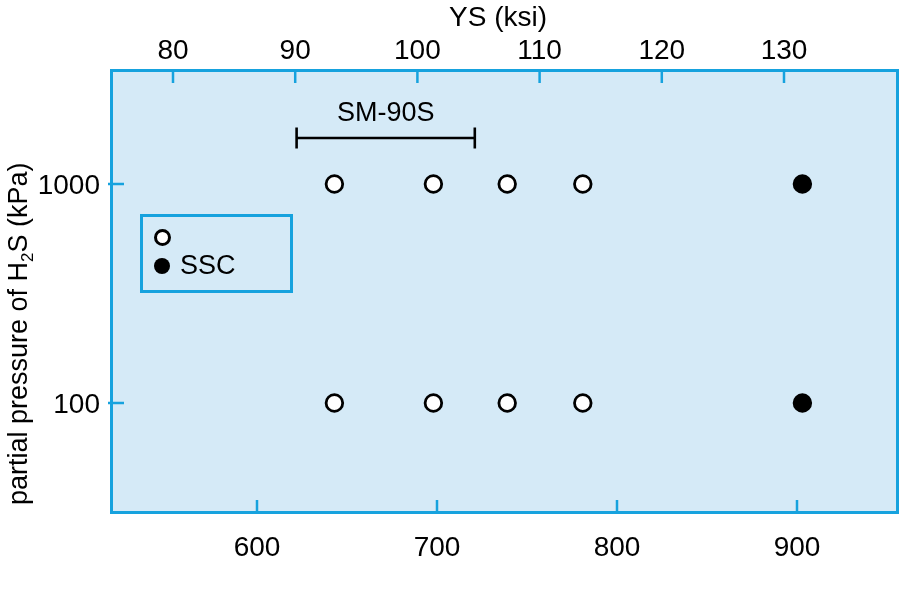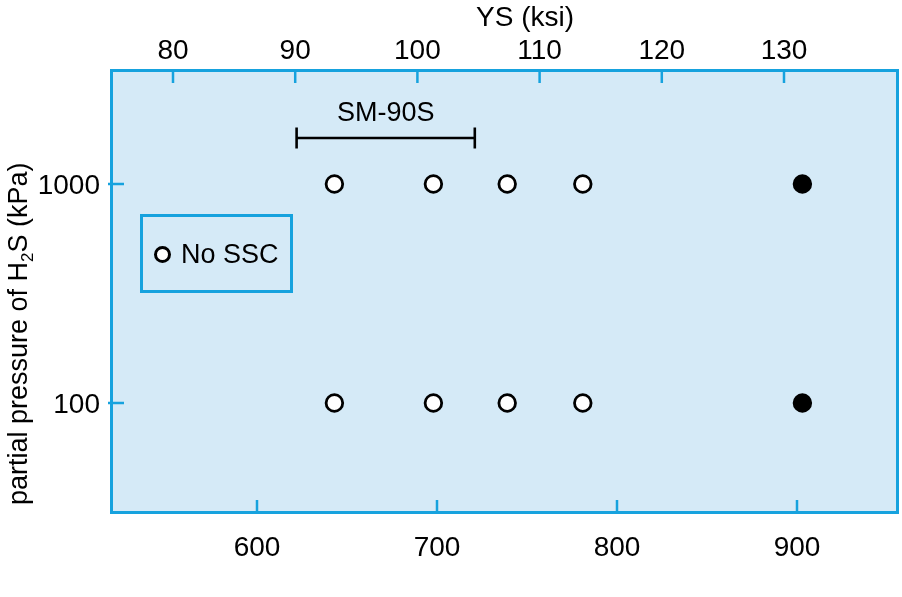--- a/index.html
+++ b/index.html
@@ -2,21 +2,21 @@
 <html style="--plot-bg: #D5EAF7; --axis-blue: #16A2DE;"><head>
 <meta charset="utf-8">
 <style>
   html,body { margin:0; padding:0; background:#ffffff; }
   .stage {
     position:relative; width:902px; height:597px; background:#ffffff;
     font-family:"Liberation Sans", sans-serif; color:#000; overflow:hidden;
   }
   .stage svg { position:absolute; left:0; top:0; }
   .axis-title { position:absolute; font-size:28px; white-space:nowrap; }
-  .title-top    { top:1px;  left:525px; transform:translateX(-50%); }
+  .title-top    { top:1px;  left:498px; transform:translateX(-50%); }
   .title-bottom { top:564px; left:497px; transform:translateX(-50%); }
   .ylabel {
     position:absolute; left:2px; top:505px;
     transform:rotate(-90deg); transform-origin:0 0;
     font-size:27px; line-height:32px; white-space:nowrap;
   }
   .ylabel sub { font-size:17px; }
   .legend {
     position:absolute; left:140px; top:214px; width:153px; height:79px;
     box-sizing:border-box; border:3px solid var(--axis-blue,#16A2DE);
@@ -79,17 +79,20 @@
   <div class="axis-title title-top">YS (ksi)</div>
 
 
   <div class="ylabel">
     <span>partial pressure of H</span><sub>2</sub><span>S (kPa)</span>
   </div>
 
   <div class="legend">
     <div class="legend-row">
       <span class="mk mk-open"></span>
-      <span>No SSC</span>
+    </div>
+    <div class="legend-row">
+      <span class="mk mk-filled"></span>
+      <span>SSC</span>
     </div>
   </div>
 
 </div>
 
 </body></html>

